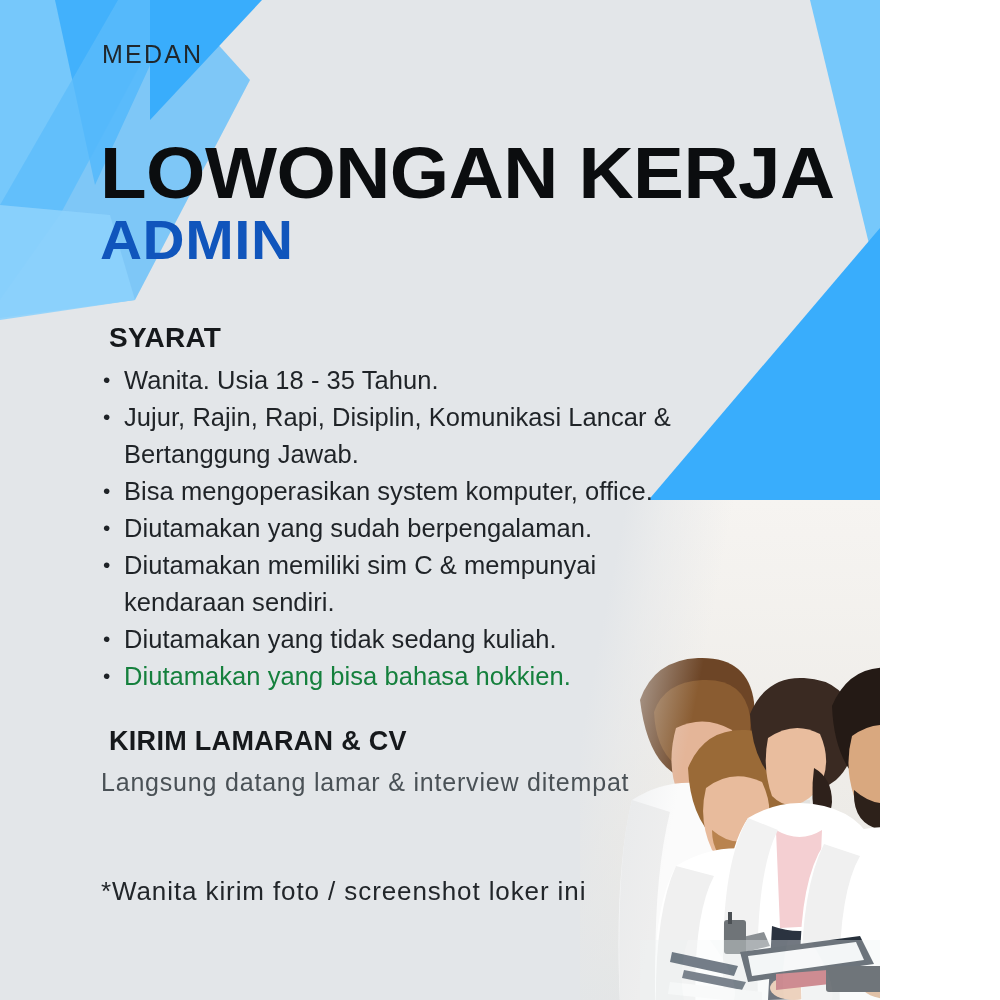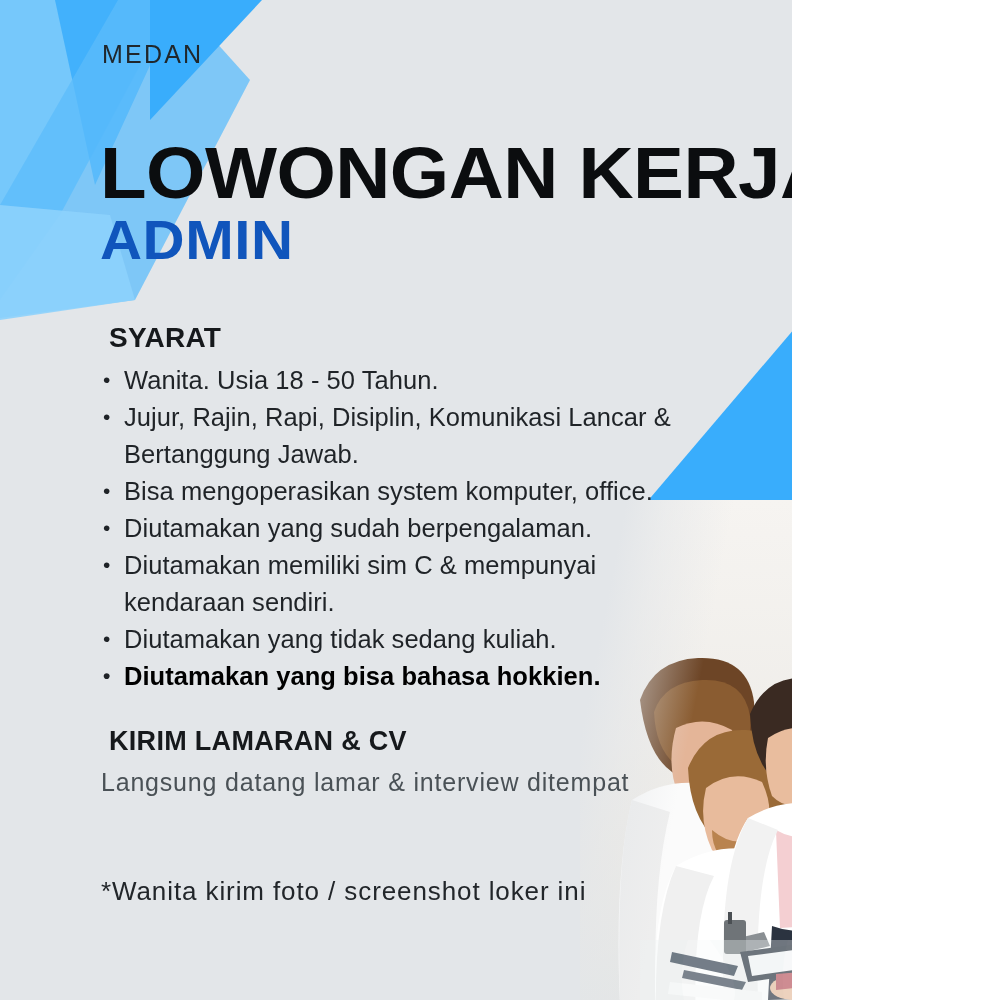--- a/index.html
+++ b/index.html
@@ -2,21 +2,21 @@
 <html><head>
 <meta charset="utf-8">
 <style>
   html, body {
     margin: 0;
     padding: 0;
     background: #ffffff;
   }
   #poster {
     position: relative;
-    width: 792px;
+    width: 880px;
     height: 1000px;
     overflow: hidden;
     background: #e3e6e9;
     font-family: "Liberation Sans", sans-serif;
     -webkit-font-smoothing: antialiased;
   }
 
   
   .geo {
     position: absolute;
@@ -126,21 +126,21 @@
   }
   .reqs li::before {
     content: "\2022";
     position: absolute;
     left: 3px;
     top: -1px;
     font-size: 21px;
     line-height: 37px;
     color: #1f2327;
   }
-  .reqs li.bold { font-weight: 700; color: #000000; }
+  .reqs li.bold { font-weight: 400; color: #15803d; }
 
   .subline {
     position: absolute;
     top: 765px;
     left: 1px;
     font-size: 25px;
     line-height: 34px;
     color: #4a5156;
     letter-spacing: 0.8px;
     font-weight: 400;
@@ -281,21 +281,21 @@
   <div class="content">
     <div class="eyebrow">MEDAN</div>
 
     <h1 class="title">LOWONGAN KERJA</h1>
 
     <div class="position">ADMIN</div>
 
     <div class="sec-head syarat">SYARAT</div>
 
     <ul class="reqs">
-      <li>Wanita. Usia 18 - 50 Tahun.</li>
+      <li>Wanita. Usia 18 - 35 Tahun.</li>
       <li>Jujur, Rajin, Rapi, Disiplin, Komunikasi Lancar &amp; Bertanggung Jawab.</li>
       <li>Bisa mengoperasikan system komputer, office.</li>
       <li>Diutamakan yang sudah berpengalaman.</li>
       <li>Diutamakan memiliki sim C &amp; mempunyai kendaraan sendiri.</li>
       <li>Diutamakan yang tidak sedang kuliah.</li>
       <li class="bold">Diutamakan yang bisa bahasa hokkien.</li>
     </ul>
 
     <div class="sec-head kirim">KIRIM LAMARAN &amp; CV</div>
 

